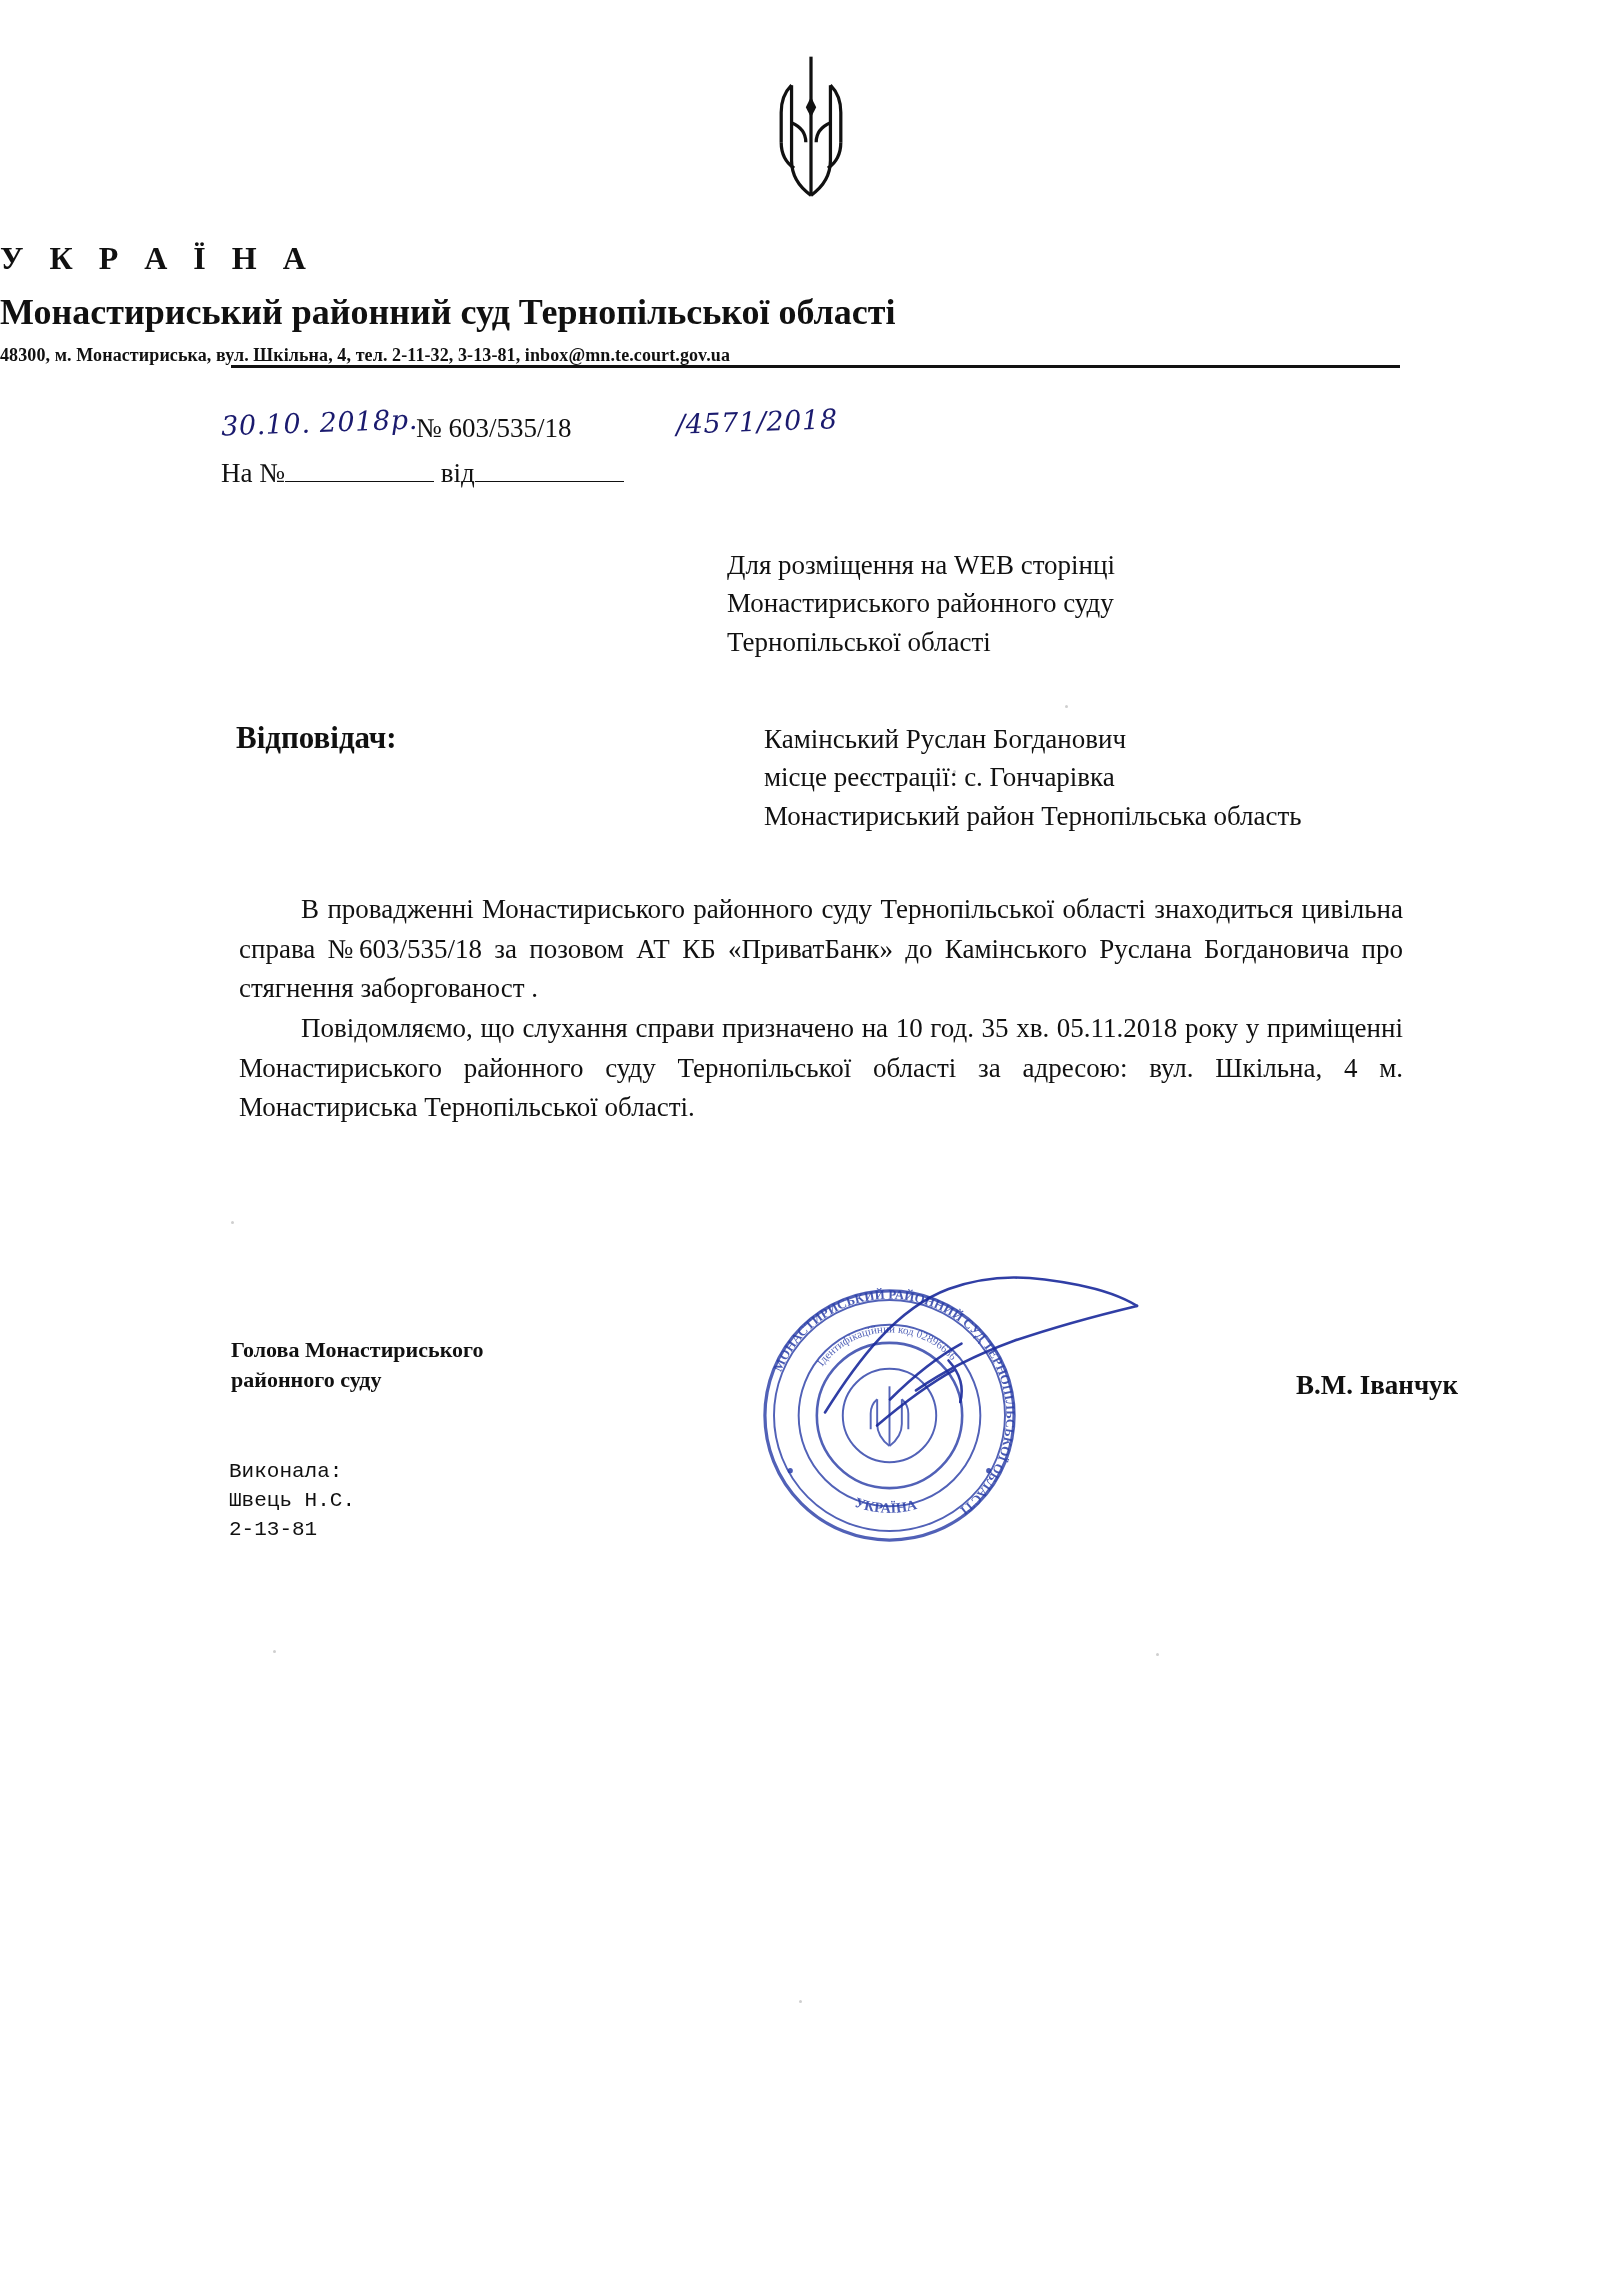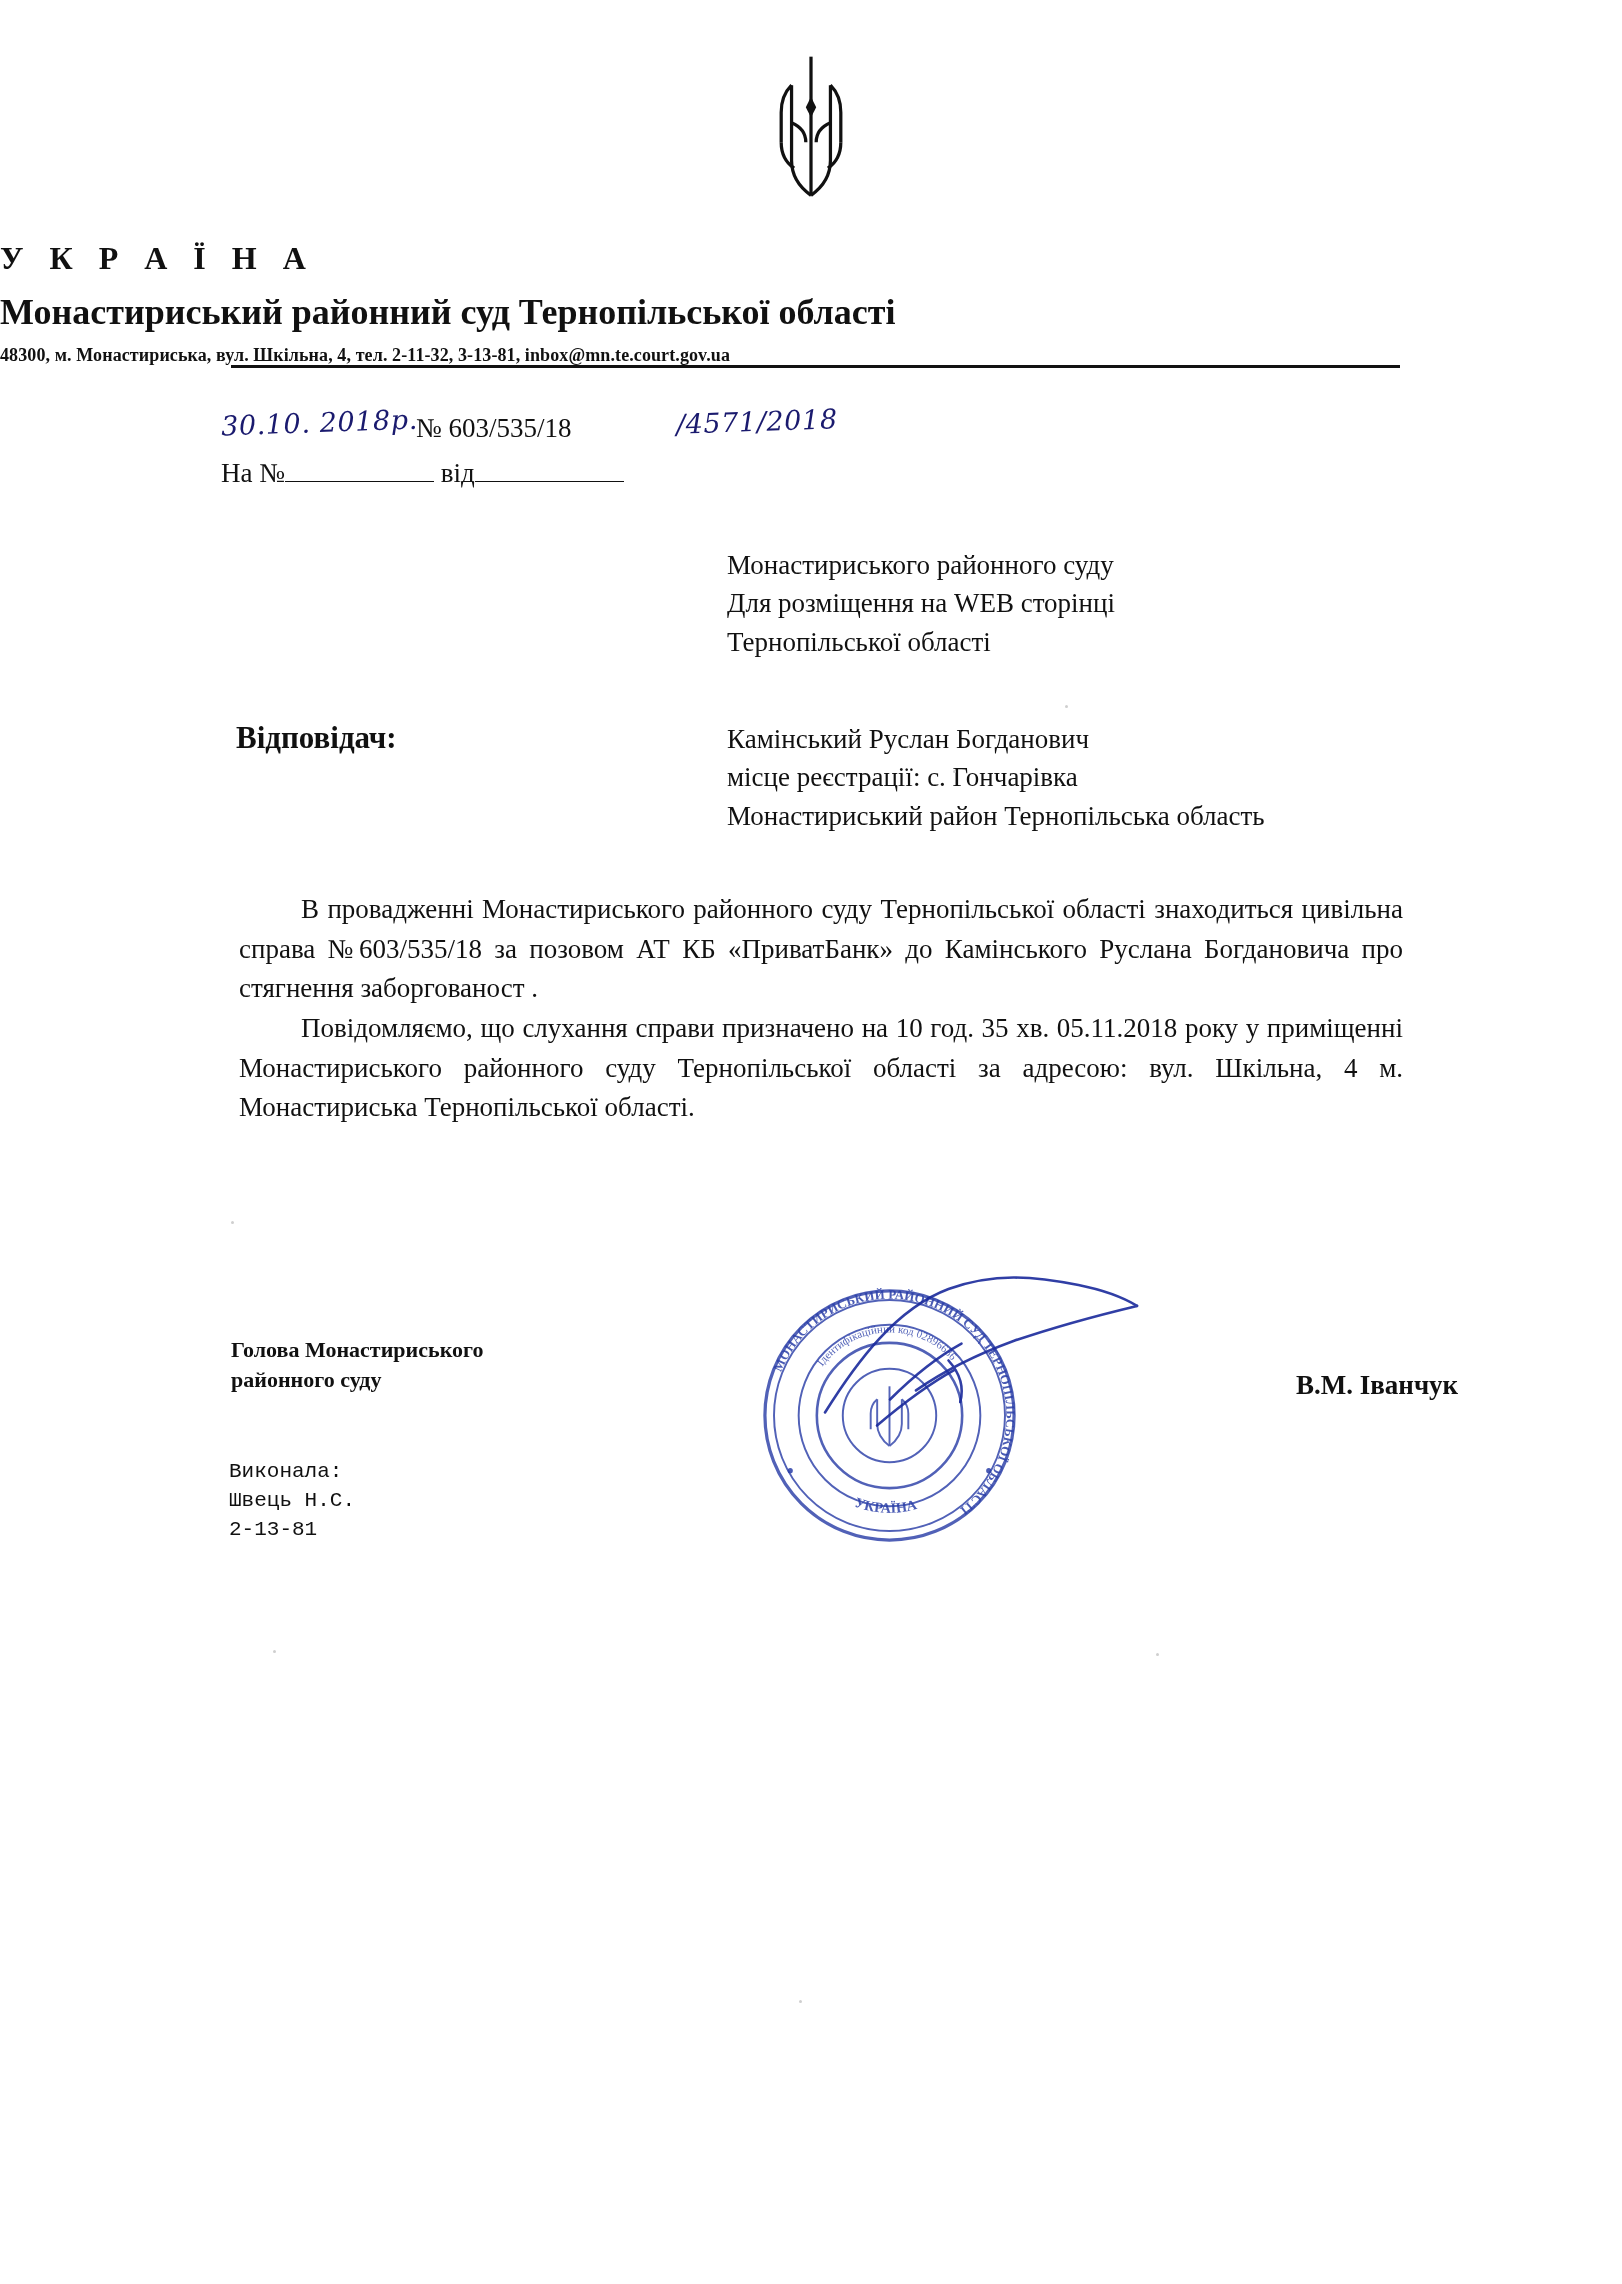--- a/index.html
+++ b/index.html
@@ -132,21 +132,21 @@
   .respondent-label {
     position: absolute;
     top: 720px;
     left: 236px;
     font-size: 31px;
     font-weight: bold;
   }
   .respondent-body {
     position: absolute;
     top: 720px;
-    left: 727px;
+    left: 764px;
     font-size: 27px;
     line-height: 1.42;
   }
 
   
   .body-text {
     position: absolute;
     top: 890px;
     left: 231px;
     width: 1172px;
@@ -253,22 +253,22 @@
       <span class="ref-num-label">№ 603/535/18</span>
       <span class="ref-num-hand hand">/4571/2018</span>
     </div>
     <div class="ref-line2">
       <span>На №</span><span class="ul-short"></span>
       <span>від</span><span class="ul-short2"></span>
     </div>
   </div>
 
   <div class="addressee">
+    <div>Для розміщення на WEB сторінці</div>
     <div>Монастириського районного суду</div>
-    <div>Для розміщення на WEB сторінці</div>
     <div>Тернопільської області</div>
   </div>
 
   <div class="respondent-label">Відповідач:</div>
   <div class="respondent-body">
     <div>Камінський Руслан Богданович</div>
     <div>місце реєстрації:  с. Гончарівка</div>
     <div>Монастириський район  Тернопільська область</div>
   </div>
 

